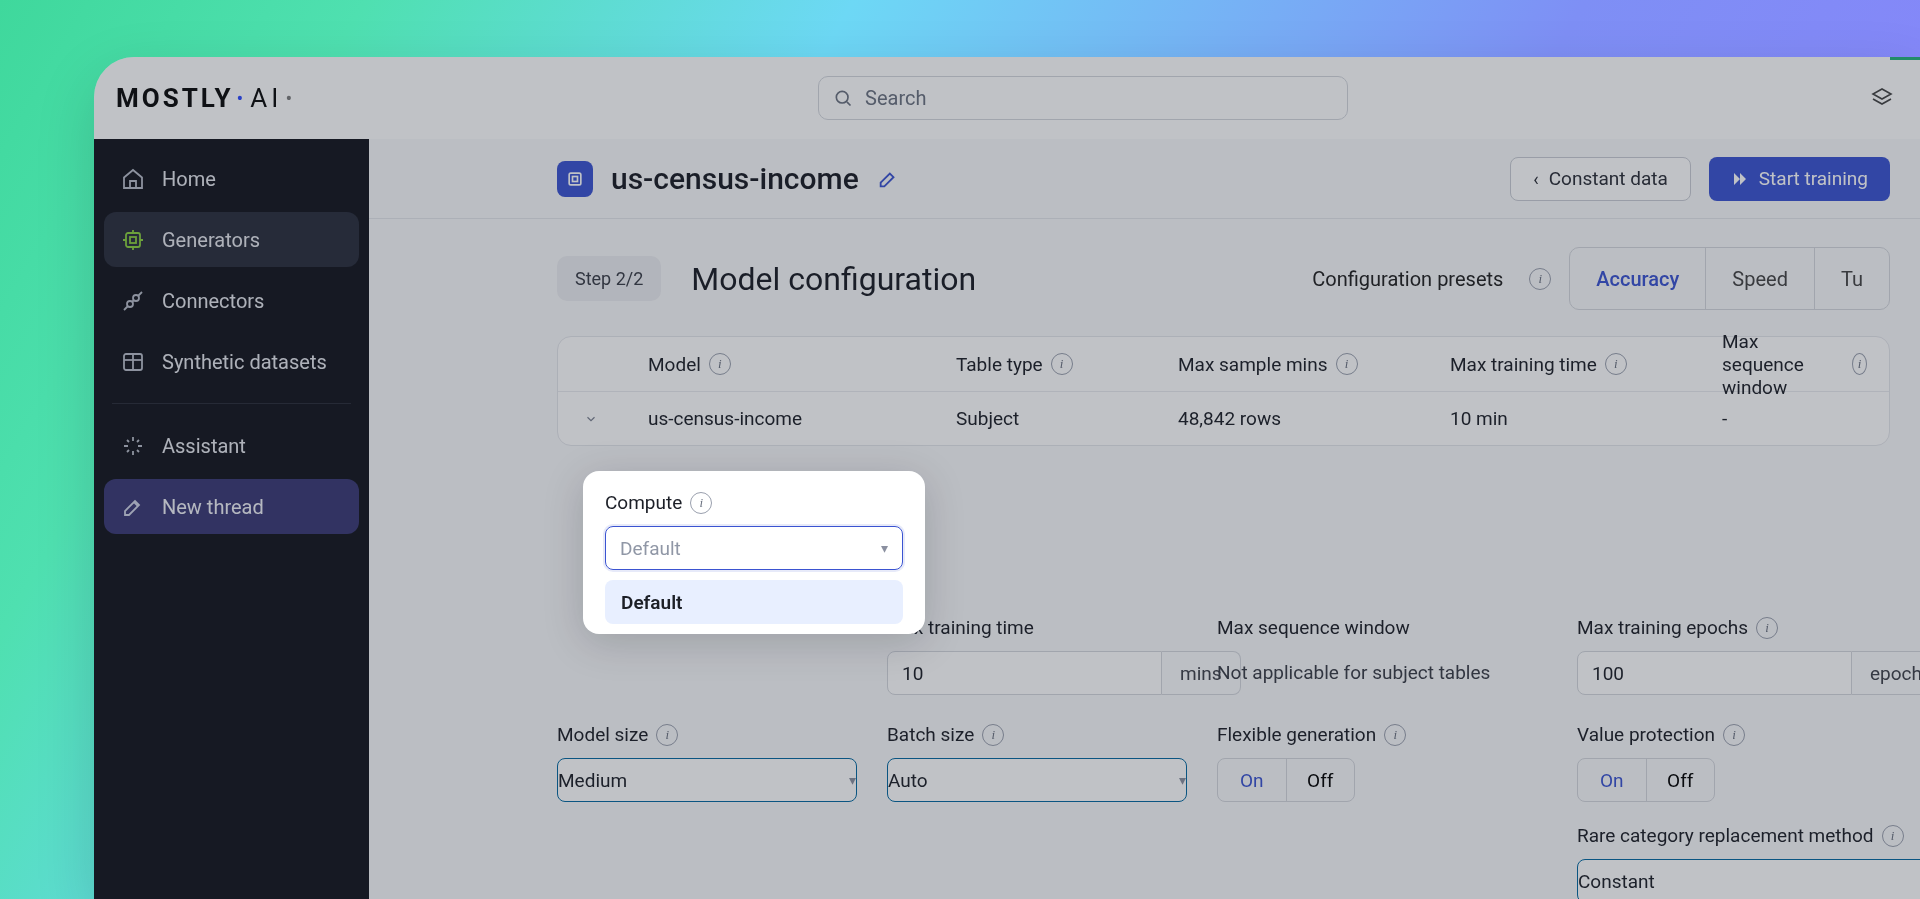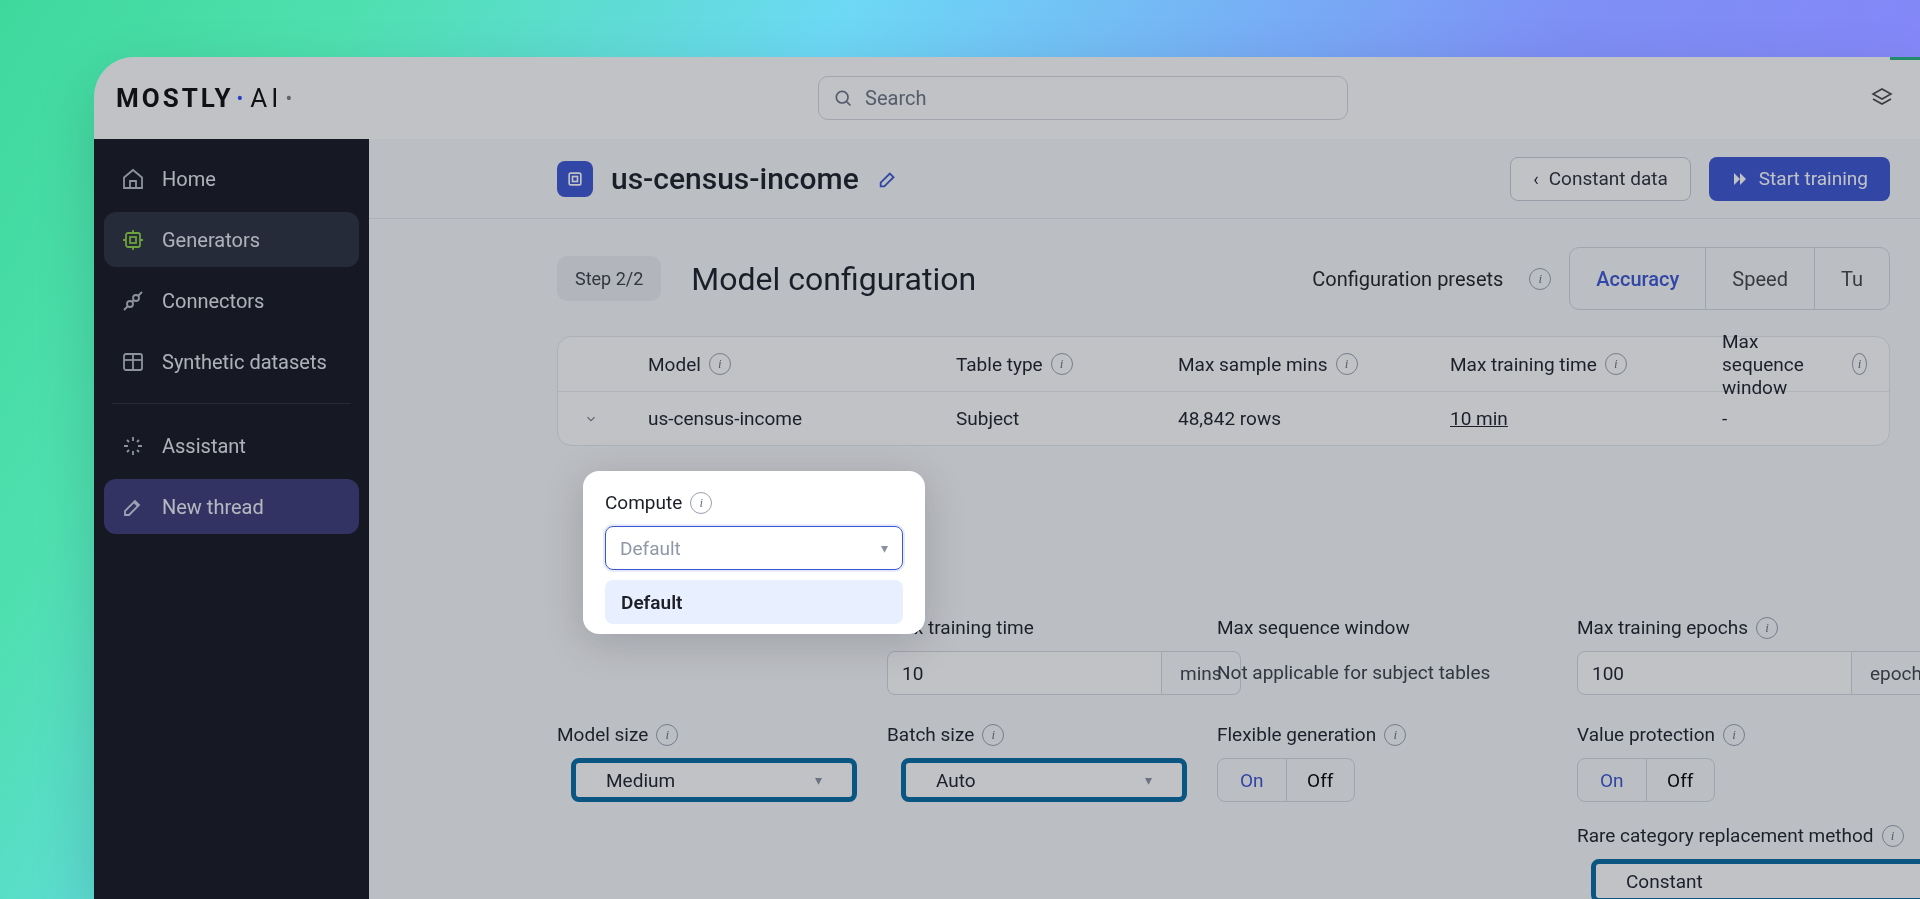--- a/index.html
+++ b/index.html
@@ -105,21 +105,21 @@
     .th-models { width:308px; }
     .th-type { width:222px; }
     .th-sample { width:272px; }
     .th-time { width:272px; }
     .th-seq { flex:1; }
     .trow { display:flex; align-items:center; height:54px; border-top:1px solid #e9ebef; padding:0 22px 0 26px; font-size:19px; color:#1c1f27; }
     .expander { width:64px; color:#7c8190; font-size:16px; }
     .td-models { width:308px; }
     .td-type { width:222px; }
     .td-sample { width:272px; }
-    .td-time { width:272px;text-decoration:underline; }
+    .td-time { width:272px; }
     .td-seq { flex:1; }
     .popover-card {
       position:absolute; z-index:60; background:#fff; border-radius:16px;
       box-shadow: 0 8px 40px rgba(10,15,30,0.18);
       padding:20px 22px 10px; width:342px;
     }
     .pop-label { font-size:19px; color:#1c1f27; display:flex; align-items:center; margin-bottom:12px; }
     .select {
       height:44px; border:1.5px solid #3b54d1; border-radius:8px;
       display:flex; align-items:center; justify-content:space-between;
@@ -142,23 +142,23 @@
     .input-group { display:flex; }
     .input {
       height:44px; border:1px solid #d4d7dd; border-radius:8px 0 0 8px;
       padding:0 14px; font-size:19px; color:#1c1f27; flex:1; background:#fff;
     }
     .addon {
       height:44px; border:1px solid #d4d7dd; border-left:none; border-radius:0 8px 8px 0;
       padding:0 18px; display:flex; align-items:center; font-size:19px; color:#40434c; background:#fafbfc;
     }
     .sel-box {
-      height:44px; border:5px solid #0369a1; border-radius:8px;
+      height:44px; border:1px solid #0369a1; border-radius:8px;
       display:flex; align-items:center; justify-content:space-between;
-      padding:0 30px; font-size:19px; color:#1c1f27; background:#fff; cursor:pointer;margin-left:14px;
+      padding:0 0; font-size:19px; color:#1c1f27; background:#fff; cursor:pointer;
     }
     .chev { color:#8b90a0; font-size:14px; }
     .toggle { display:flex; border:1px solid #d4d7dd; border-radius:8px; overflow:hidden; width:138px; height:44px; }
     .toggle > div { flex:1; display:flex; align-items:center; justify-content:center; font-size:19px; cursor:pointer; }
     .toggle .on { color:#3b54d1; }
     .toggle .sep { border-left:1px solid #d4d7dd; }
     svg { display:block; }
   </style>
 </head>
 <body>

